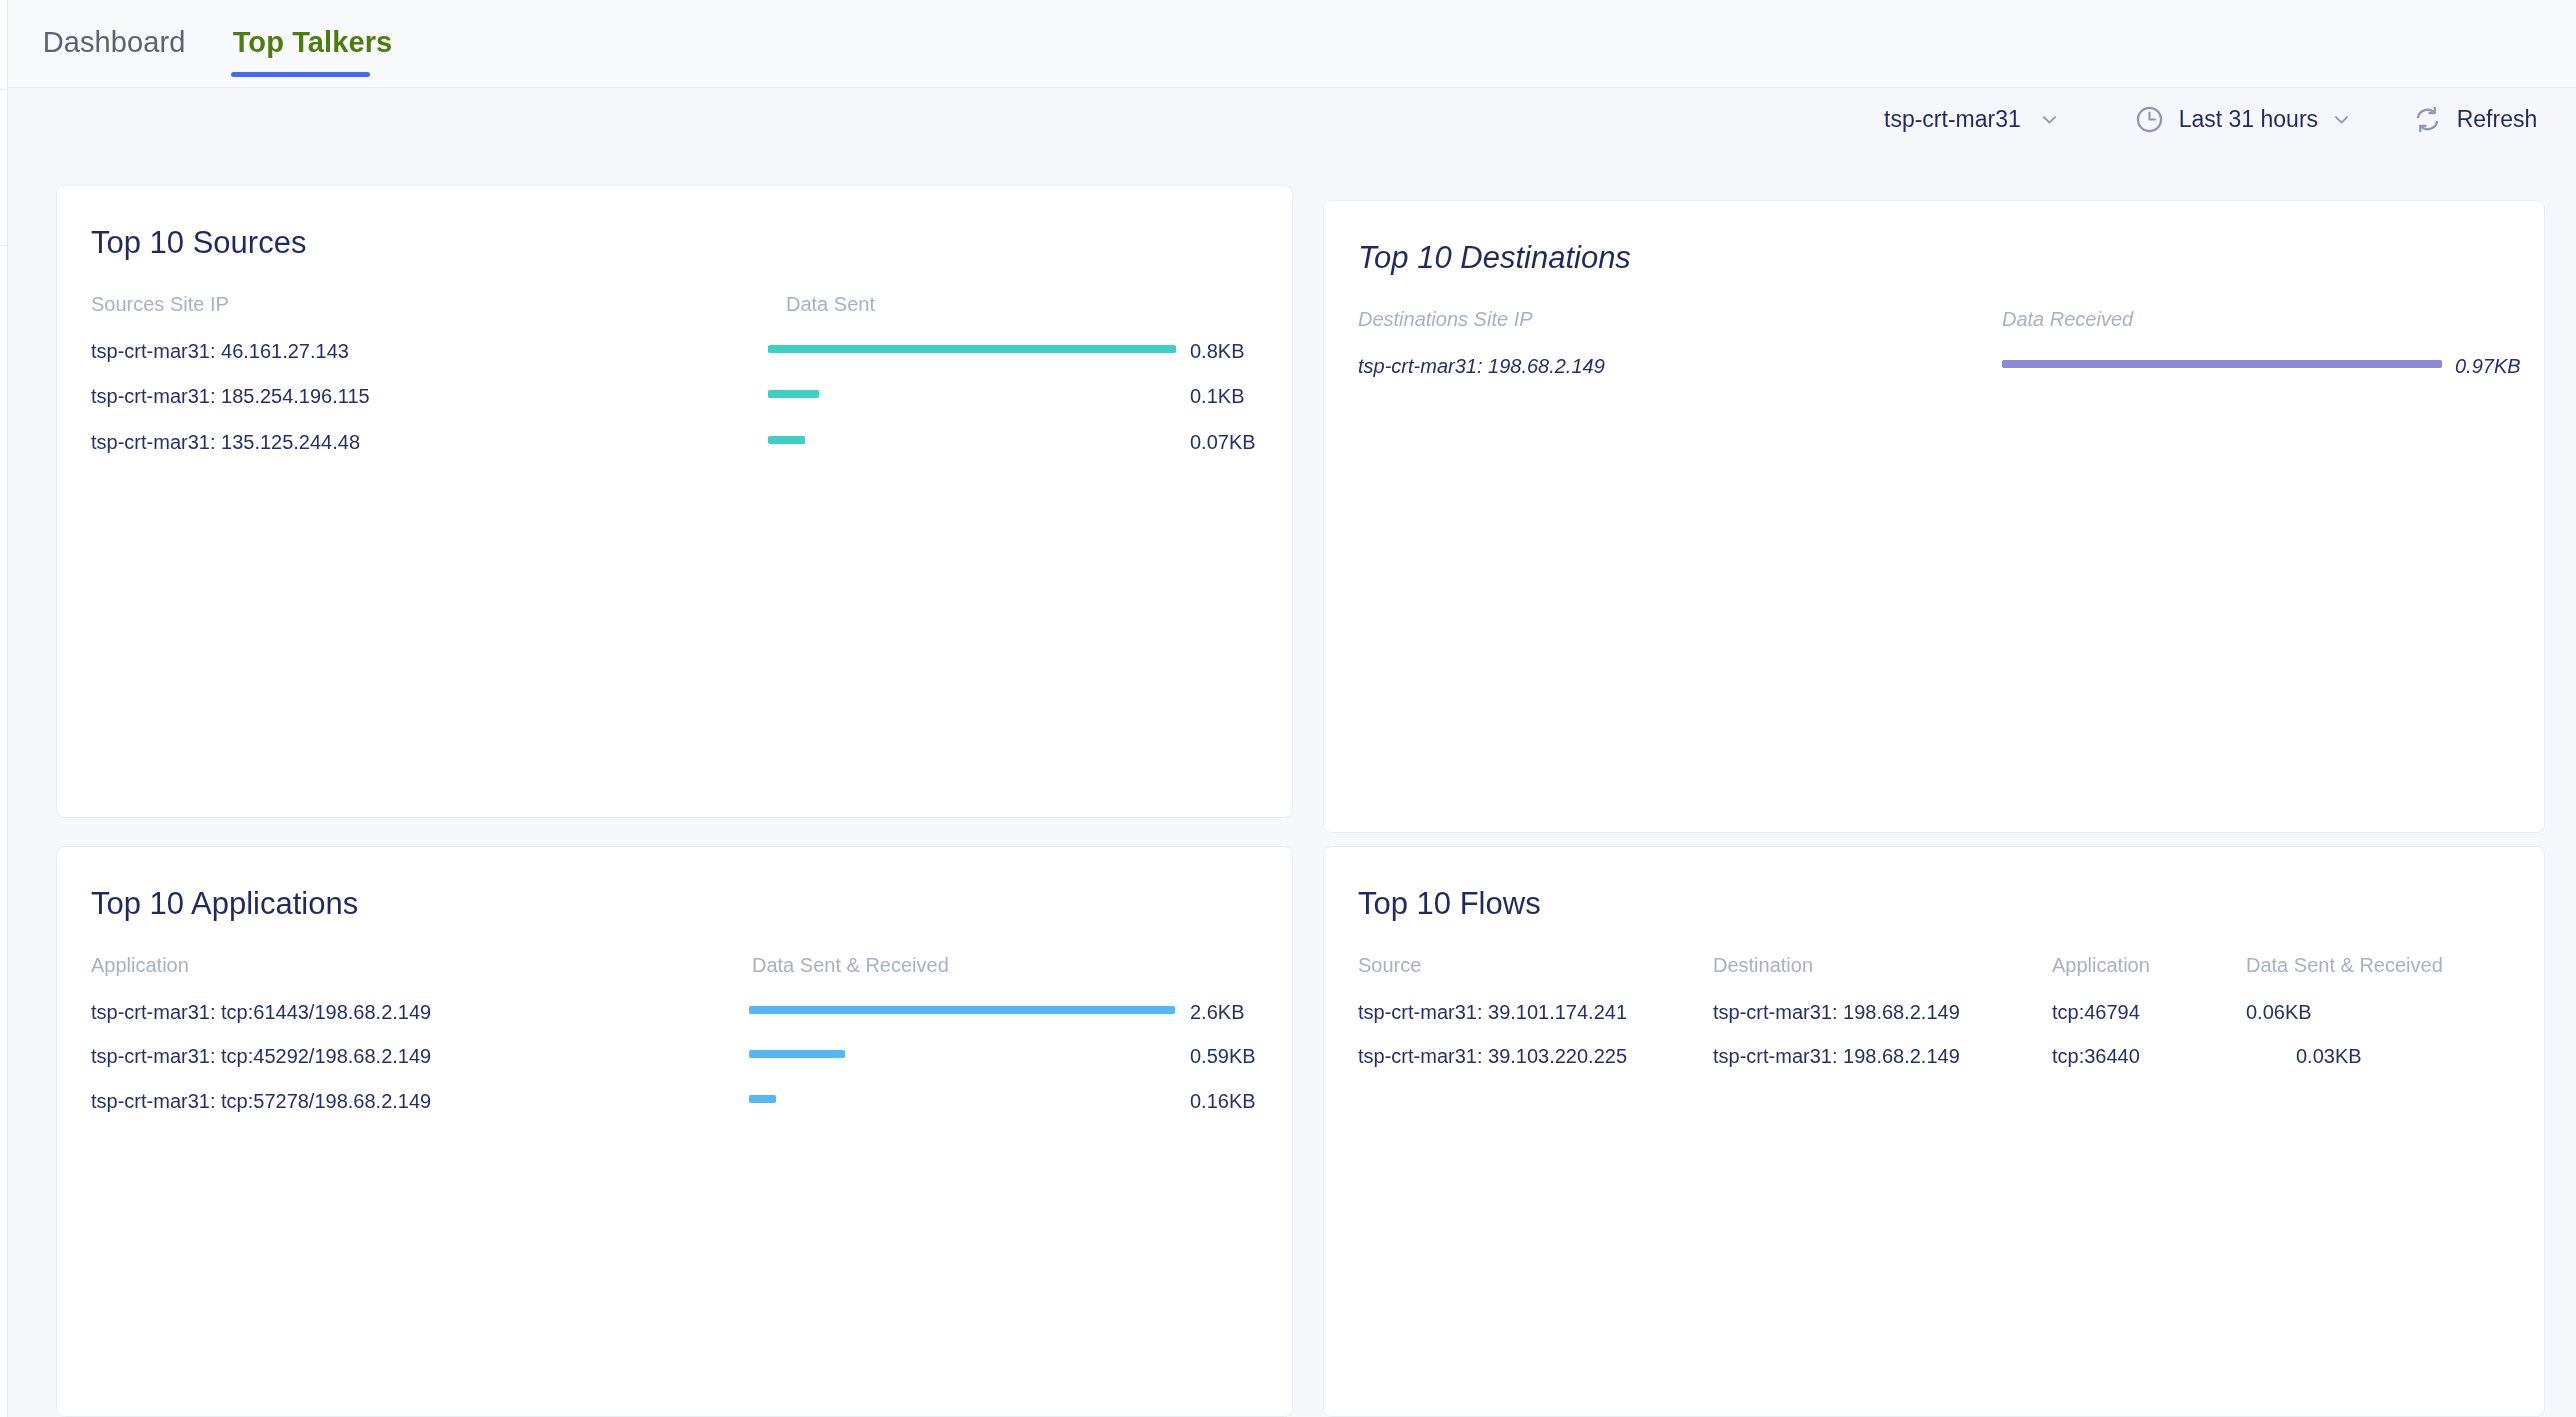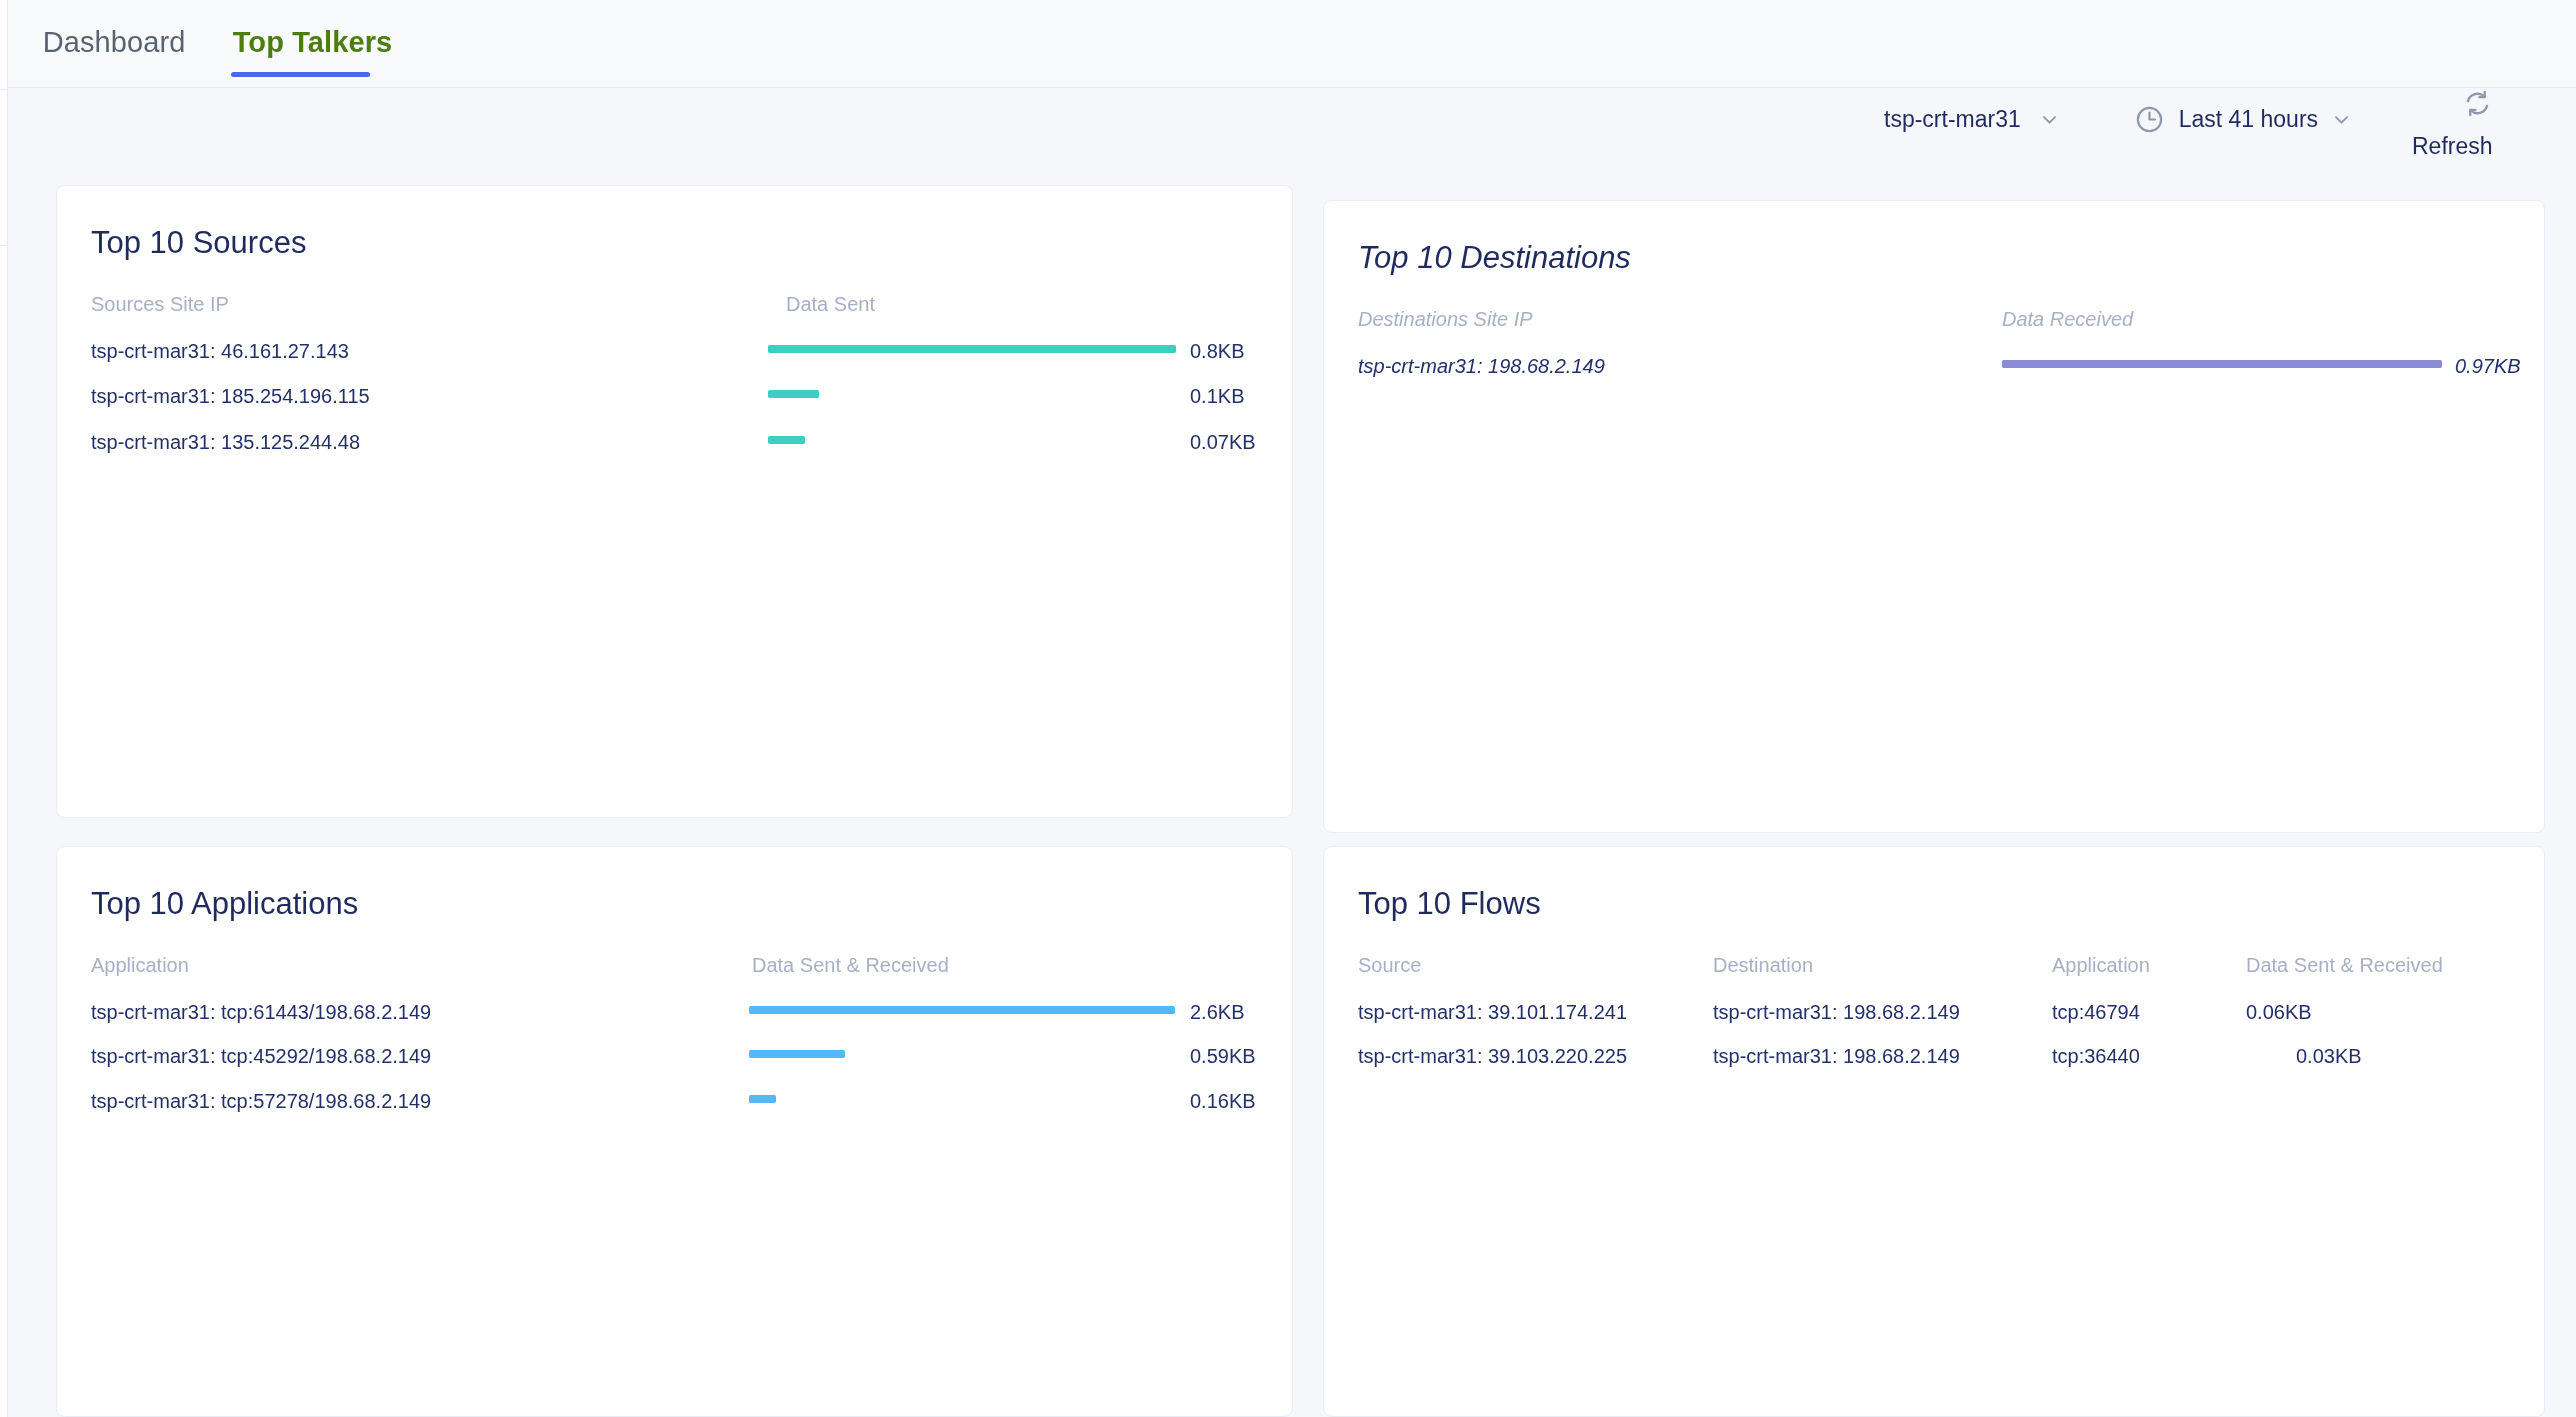--- a/index.html
+++ b/index.html
@@ -20,21 +20,21 @@
   .tab { position:absolute; top:26px; font-size:29px; letter-spacing:0.1px; white-space:nowrap; cursor:pointer; }
   .tab-dashboard { left:35px; color:#5b6372; }
   .tab-toptalkers { left:225px; color:#4d7c0f; font-weight:bold; }
   .tab-underline { position:absolute; left:223px; top:72px; width:139px; height:5.1px; background:#4668f2; border-radius:2.6px; }
 
   
   .toolbar { position:absolute; right:0; top:88px; width:2576px; height:62px; }
   .tb-label { font-size:23px; color:#1f2b5e; }
   .tb-site-wrap { position:absolute; left:1884px; top:0; height:62px; display:flex; align-items:center; gap:19px; cursor:pointer; }
   .tb-time-wrap { position:absolute; left:2134px; top:0; height:62px; display:flex; align-items:center; gap:13.7px; cursor:pointer; }
-  .tb-refresh-wrap { position:absolute; left:2412px; top:0; height:62px; display:flex; align-items:flex-end; gap:13.7px; cursor:pointer;flex-direction:column; }
+  .tb-refresh-wrap { position:absolute; left:2412px; top:0; height:62px; display:flex; align-items:center; gap:13.7px; cursor:pointer; }
   .chev { width:19px; height:19px; flex:0 0 auto; }
   .ico { width:31px; height:31px; flex:0 0 auto; }
 
   
   .card { position:absolute; background:#ffffff; border:0.9px solid #e9ecf4; border-radius:8.6px; }
   .card-tl { left:56px;   top:185px;  width:1237px; height:633px; }
   .card-tr { left:1323px; top:200px;  width:1222px; height:633px;font-style:italic; }
   .card-bl { left:56px;   top:846px;  width:1237px; height:571px; }
   .card-br { left:1323px; top:846px;  width:1222px; height:571px; }
 
@@ -73,21 +73,21 @@
       <svg class="chev" viewBox="0 0 24 24">
         <path d="M5 9 L12 16 L19 9" fill="none" stroke="#8f98ad" stroke-width="2.4" stroke-linecap="round" stroke-linejoin="round"></path>
       </svg>
     </div>
 
     <div class="tb-time-wrap">
       <svg class="ico" viewBox="0 0 24 24">
         <circle cx="12" cy="12" r="9" fill="none" stroke="#8f98ad" stroke-width="1.7"></circle>
         <path d="M12 6.6 L12 12 L16.3 12" fill="none" stroke="#8f98ad" stroke-width="1.7" stroke-linecap="round" stroke-linejoin="round"></path>
       </svg>
-      <span class="tb-label">Last 41 hours</span>
+      <span class="tb-label">Last 31 hours</span>
       <svg class="chev" viewBox="0 0 24 24">
         <path d="M5 9 L12 16 L19 9" fill="none" stroke="#8f98ad" stroke-width="2.4" stroke-linecap="round" stroke-linejoin="round"></path>
       </svg>
     </div>
 
     <div class="tb-refresh-wrap">
       <svg class="ico" viewBox="0 0 24 24">
         <path d="M4.6 10.2 A7.6 7.6 0 0 1 17.2 6.6" fill="none" stroke="#8f98ad" stroke-width="1.8" stroke-linecap="round"></path>
         <path d="M19.4 13.8 A7.6 7.6 0 0 1 6.8 17.4" fill="none" stroke="#8f98ad" stroke-width="1.8" stroke-linecap="round"></path>
         <path d="M17.6 3 L17.6 7.1 L13.5 7.1" fill="none" stroke="#8f98ad" stroke-width="1.8" stroke-linecap="round" stroke-linejoin="round"></path>

